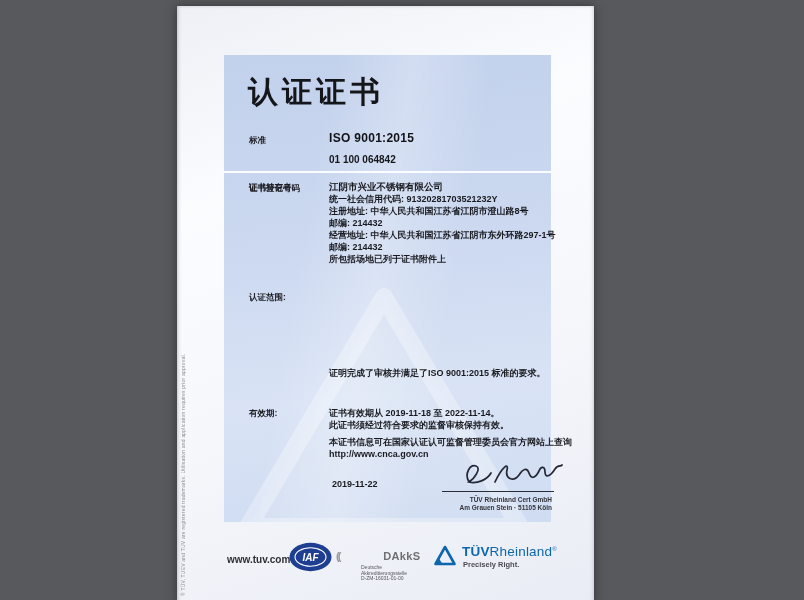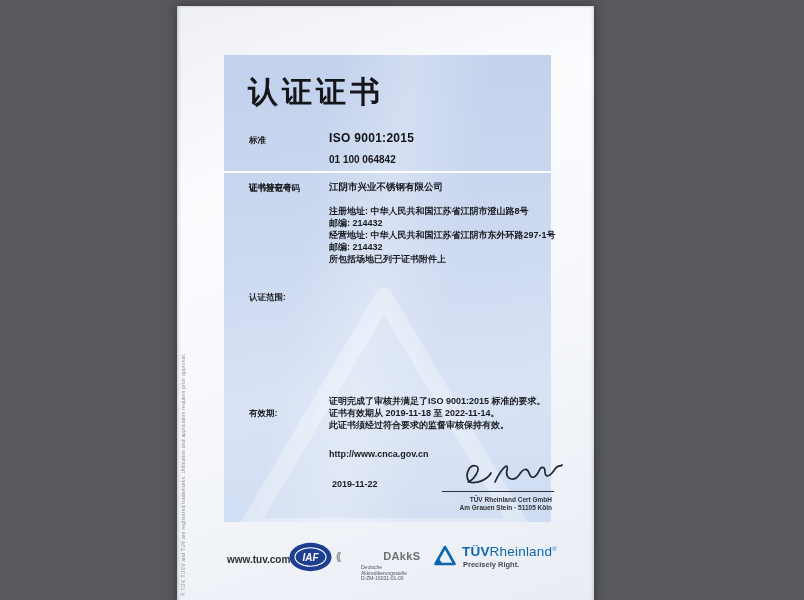--- a/index.html
+++ b/index.html
@@ -54,33 +54,35 @@
     <div class="abs lbl" style="left:72px;top:129px;">标准</div>
     <div class="abs val-big" style="left:152px;top:125px;">ISO 9001:2015</div>
 
     <div class="abs lbl" style="left:72px;top:149px;margin-top:28px;">证书登记号码</div>
     <div class="abs val" style="left:152px;top:148px;font-size:10px;">01 100 064842</div>
 
     <div class="abs divider" style="left:47px;top:165px;width:327px;"></div>
 
     <div class="abs lbl" style="left:72px;top:176px;">证书持有者:</div>
     <div class="abs val" style="left:152px;top:175px;font-size:9.5px;font-family:Liberation Mono, monospace;">江阴市兴业不锈钢有限公司</div>
+    <div class="abs body-line" style="left:152px;top:188px;">统一社会信用代码: 91320281703521232Y</div>
     <div class="abs body-line" style="left:152px;top:200px;">注册地址: 中华人民共和国江苏省江阴市澄山路8号</div>
     <div class="abs body-line" style="left:152px;top:212px;">邮编: 214432</div>
     <div class="abs body-line" style="left:152px;top:224px;">经营地址: 中华人民共和国江苏省江阴市东外环路297-1号</div>
     <div class="abs body-line" style="left:152px;top:236px;">邮编: 214432</div>
     <div class="abs body-line" style="left:152px;top:248px;">所包括场地已列于证书附件上</div>
 
     <div class="abs lbl" style="left:72px;top:286px;">认证范围:</div>
 
-    <div class="abs body-line" style="left:152px;top:362px;margin-top:28px;">证明完成了审核并满足了ISO 9001:2015 标准的要求。</div>
+    <div class="abs body-line" style="left:152px;top:362px;">证明完成了审核并满足了ISO 9001:2015 标准的要求。</div>
 
     <div class="abs lbl" style="left:72px;top:402px;">有效期:</div>
     <div class="abs body-line" style="left:152px;top:402px;">证书有效期从 2019-11-18 至 2022-11-14。</div>
     <div class="abs body-line" style="left:152px;top:414px;">此证书须经过符合要求的监督审核保持有效。</div>
+    <div class="abs body-line" style="left:152px;top:431px;">本证书信息可在国家认证认可监督管理委员会官方网站上查询</div>
     <div class="abs body-line" style="left:152px;top:443px;">http://www.cnca.gov.cn</div>
 
     <div class="abs date" style="left:155px;top:473px;">2019-11-22</div>
     <svg class="abs" style="left:282px;top:452px;" width="104" height="32" viewBox="0 0 104 32">
       <path d="M10,24 C5,16 11,6 17,8 C23,10 15,21 10,24 C18,26 28,22 32,15 M36,24 C43,9 50,4 48,12 C46,20 54,25 60,17 C64,11 68,9 70,15 C72,21 76,21 80,13 C82,8 86,8 86,14 C86,20 91,19 96,11 C99,6 102,9 103,7" stroke="#242734" fill="none" stroke-width="1.7" stroke-linecap="round"></path>
     </svg>
     <div class="abs sig-line" style="left:265px;top:485px;width:112px;"></div>
     <div class="abs issuer" style="left:230px;top:490px;width:145px;">
       <div>TÜV Rheinland Cert GmbH</div>
       <div>Am Grauen Stein · 51105 Köln</div>

